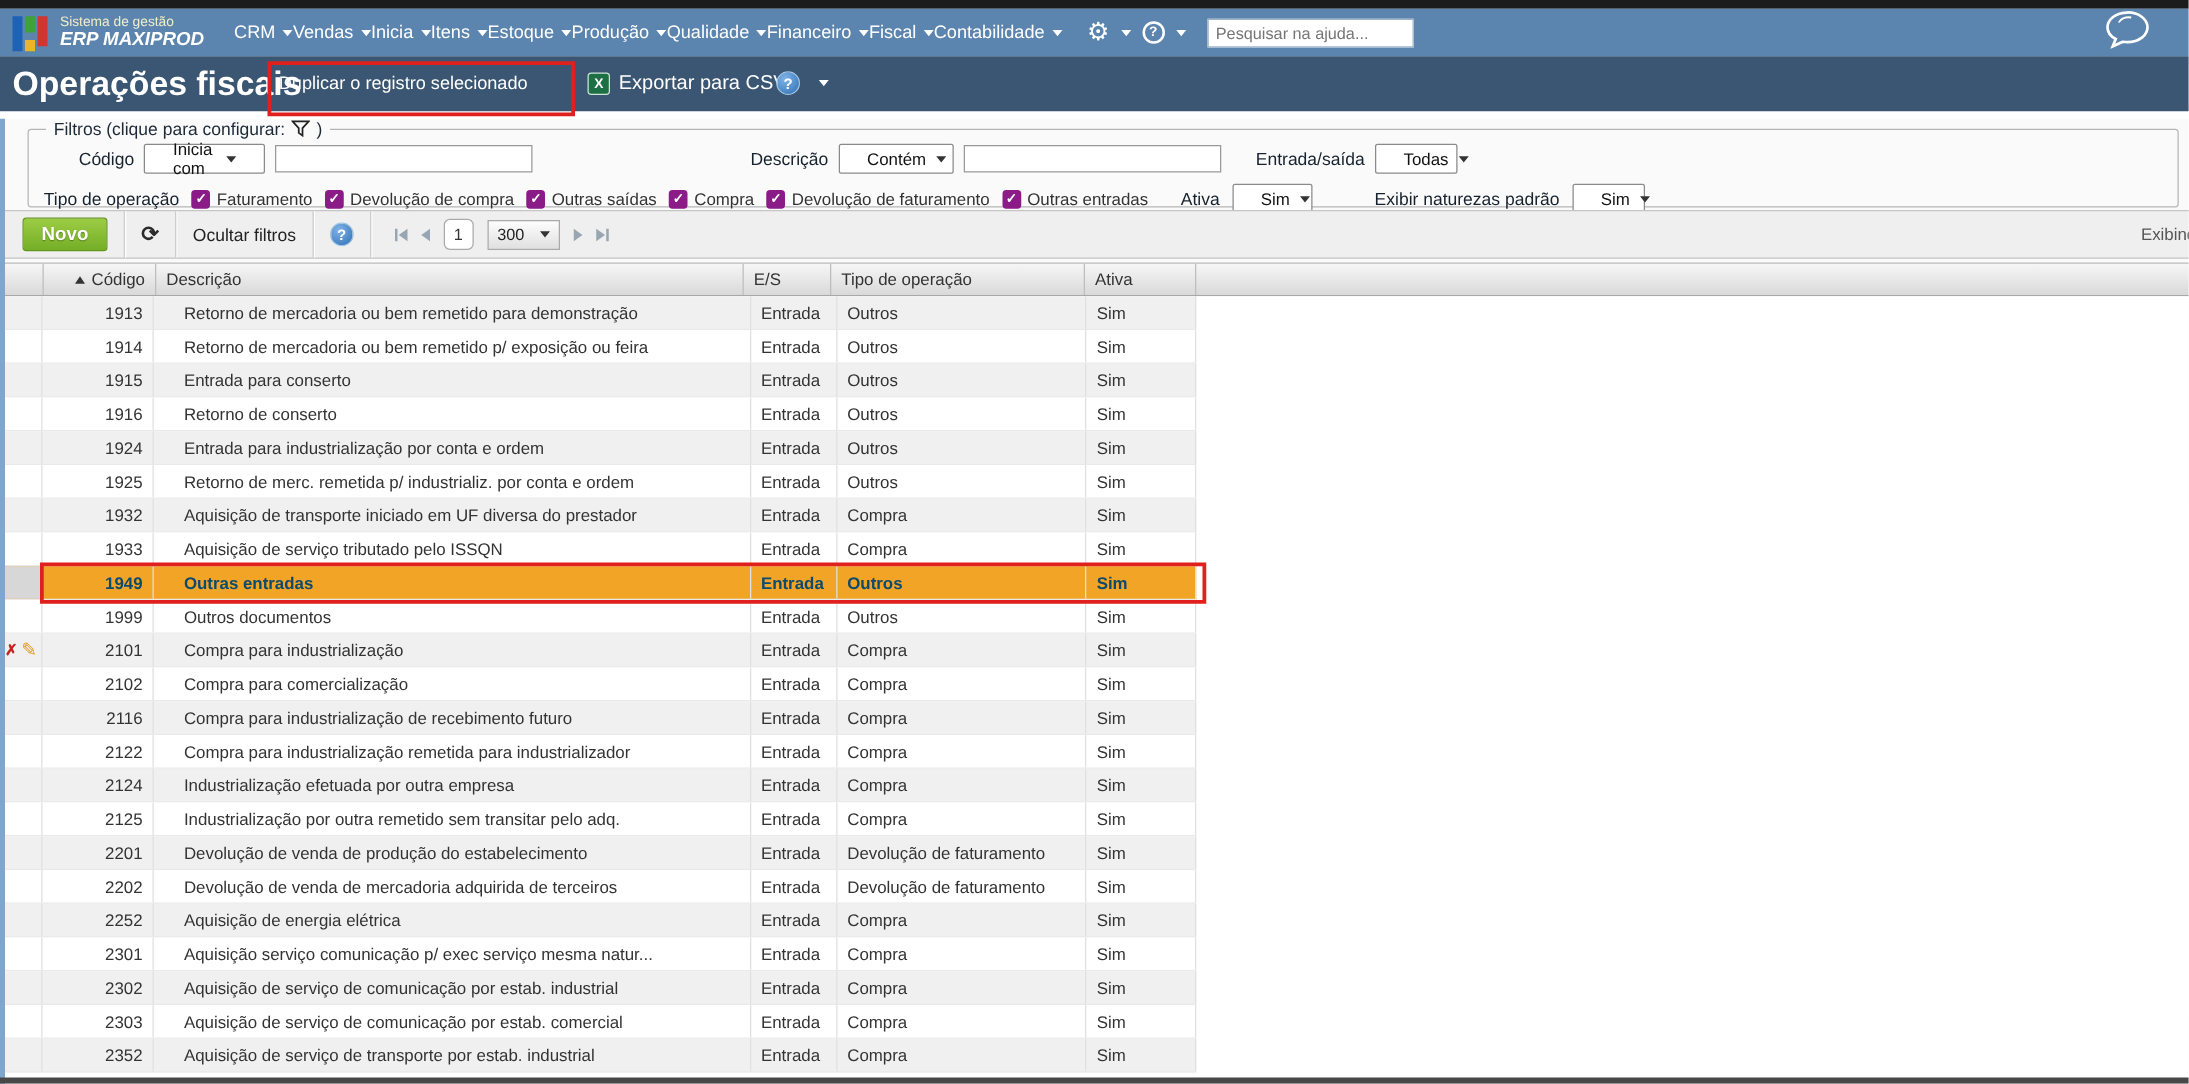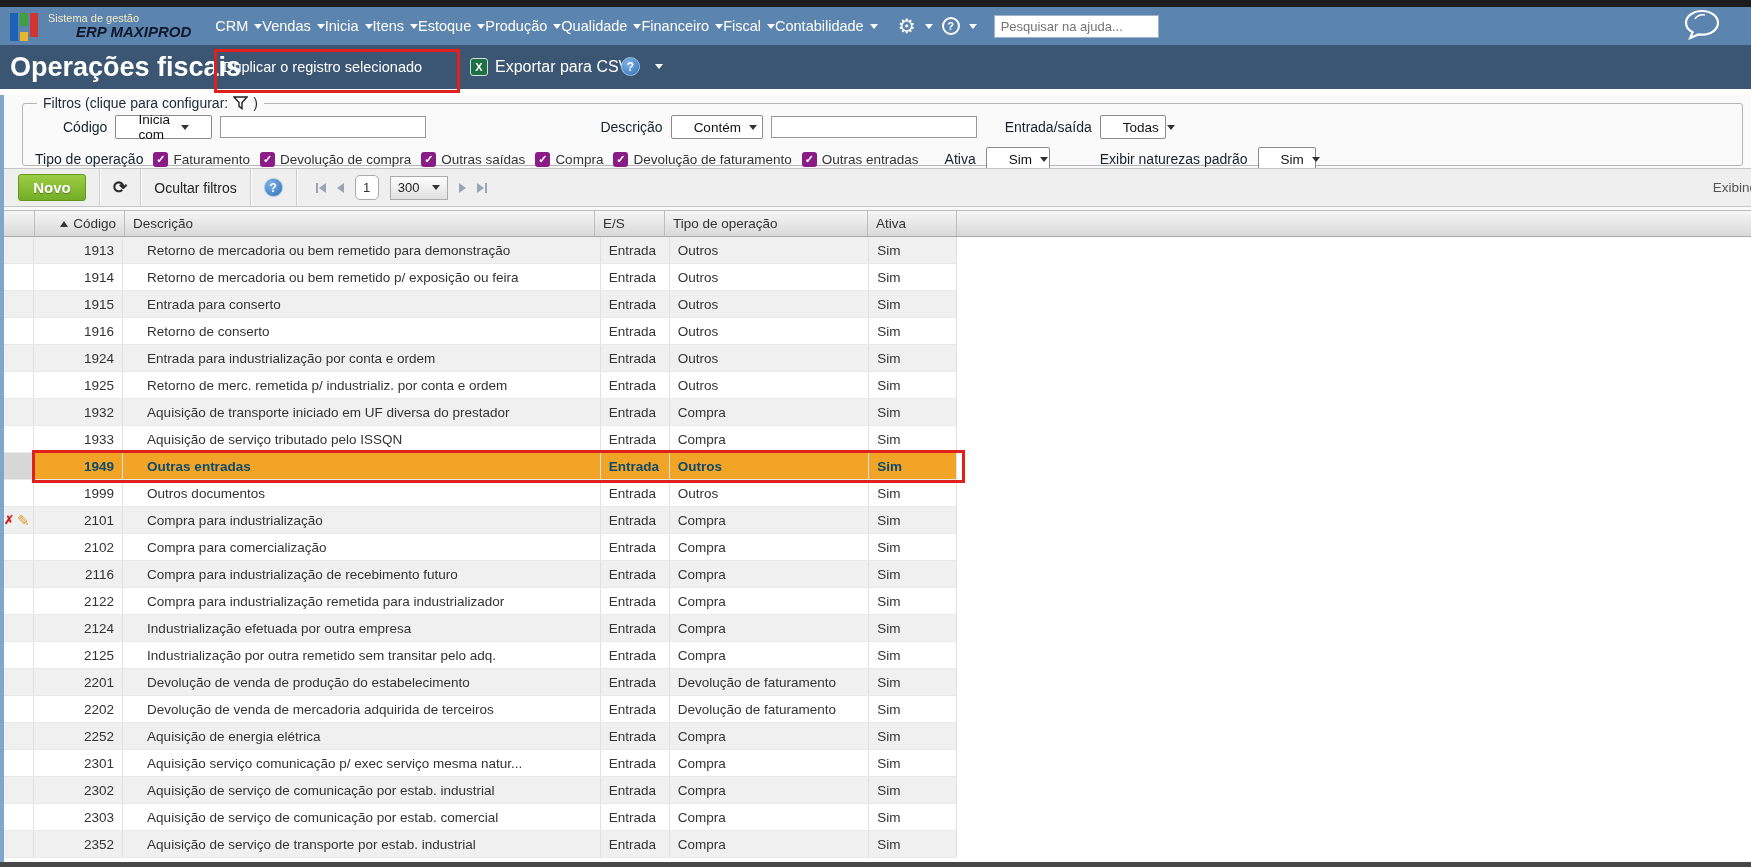--- a/index.html
+++ b/index.html
@@ -10,21 +10,21 @@
   .top-strip { height:7px; background:#1c1c1c; }
   .topbar { height:38px; background:#5b84ae; display:flex; align-items:center; padding:0 14px 0 10px; }
   .logo { display:flex; align-items:center; gap:8px; margin-right:24px; }
   .logo-icon { width:30px; height:30px; display:flex; align-items:flex-end; gap:2px; }
   .blk-blue { width:8px; height:28px; background:#1e62b5; }
   .blk-mid { width:8px; height:28px; display:flex; flex-direction:column; justify-content:space-between; }
   .blk-green { height:13px; background:#3fa03c; }
   .blk-yellow { height:9px; background:#e7b62a; }
   .blk-red { width:8px; height:24px; background:#d23430; align-self:flex-start; margin-top:2px; }
   .logo-text .tagline { font-size:11px; color:#f3ecc9; line-height:12px; }
-  .logo-text .brand { font-size:15px; color:#0f172a; font-weight:bold; font-style:italic; line-height:16px;margin-left:28px; }
+  .logo-text .brand { font-size:15px; color:#ffffff; font-weight:bold; font-style:italic; line-height:16px; }
   .menus { display:flex; align-items:center; color:#fff; font-size:14.5px; }
   .menu-item { display:flex; gap:6px; align-items:center; cursor:pointer; white-space:nowrap; }
   .caret-tri { width:0; height:0; border-left:4px solid transparent; border-right:4px solid transparent; border-top:5px solid #fff; display:inline-block; }
   .topbar-icons { display:flex; align-items:center; gap:9px; margin-left:20px; color:#fff; }
   .gear { font-size:20px; line-height:20px; cursor:pointer; }
   .help-outline { width:18px; height:18px; border:2px solid #fff; border-radius:50%; display:flex; align-items:center; justify-content:center; font-size:11px; font-weight:bold; cursor:pointer; }
   .help-search { width:165px; height:23px; border:1px solid #9db4cb; font-size:13px; color:#555; padding:0 6px; background:#fff; margin-left:8px; outline:none; }
   .chat { margin-left:auto; margin-right:16px; cursor:pointer; }
 
   

